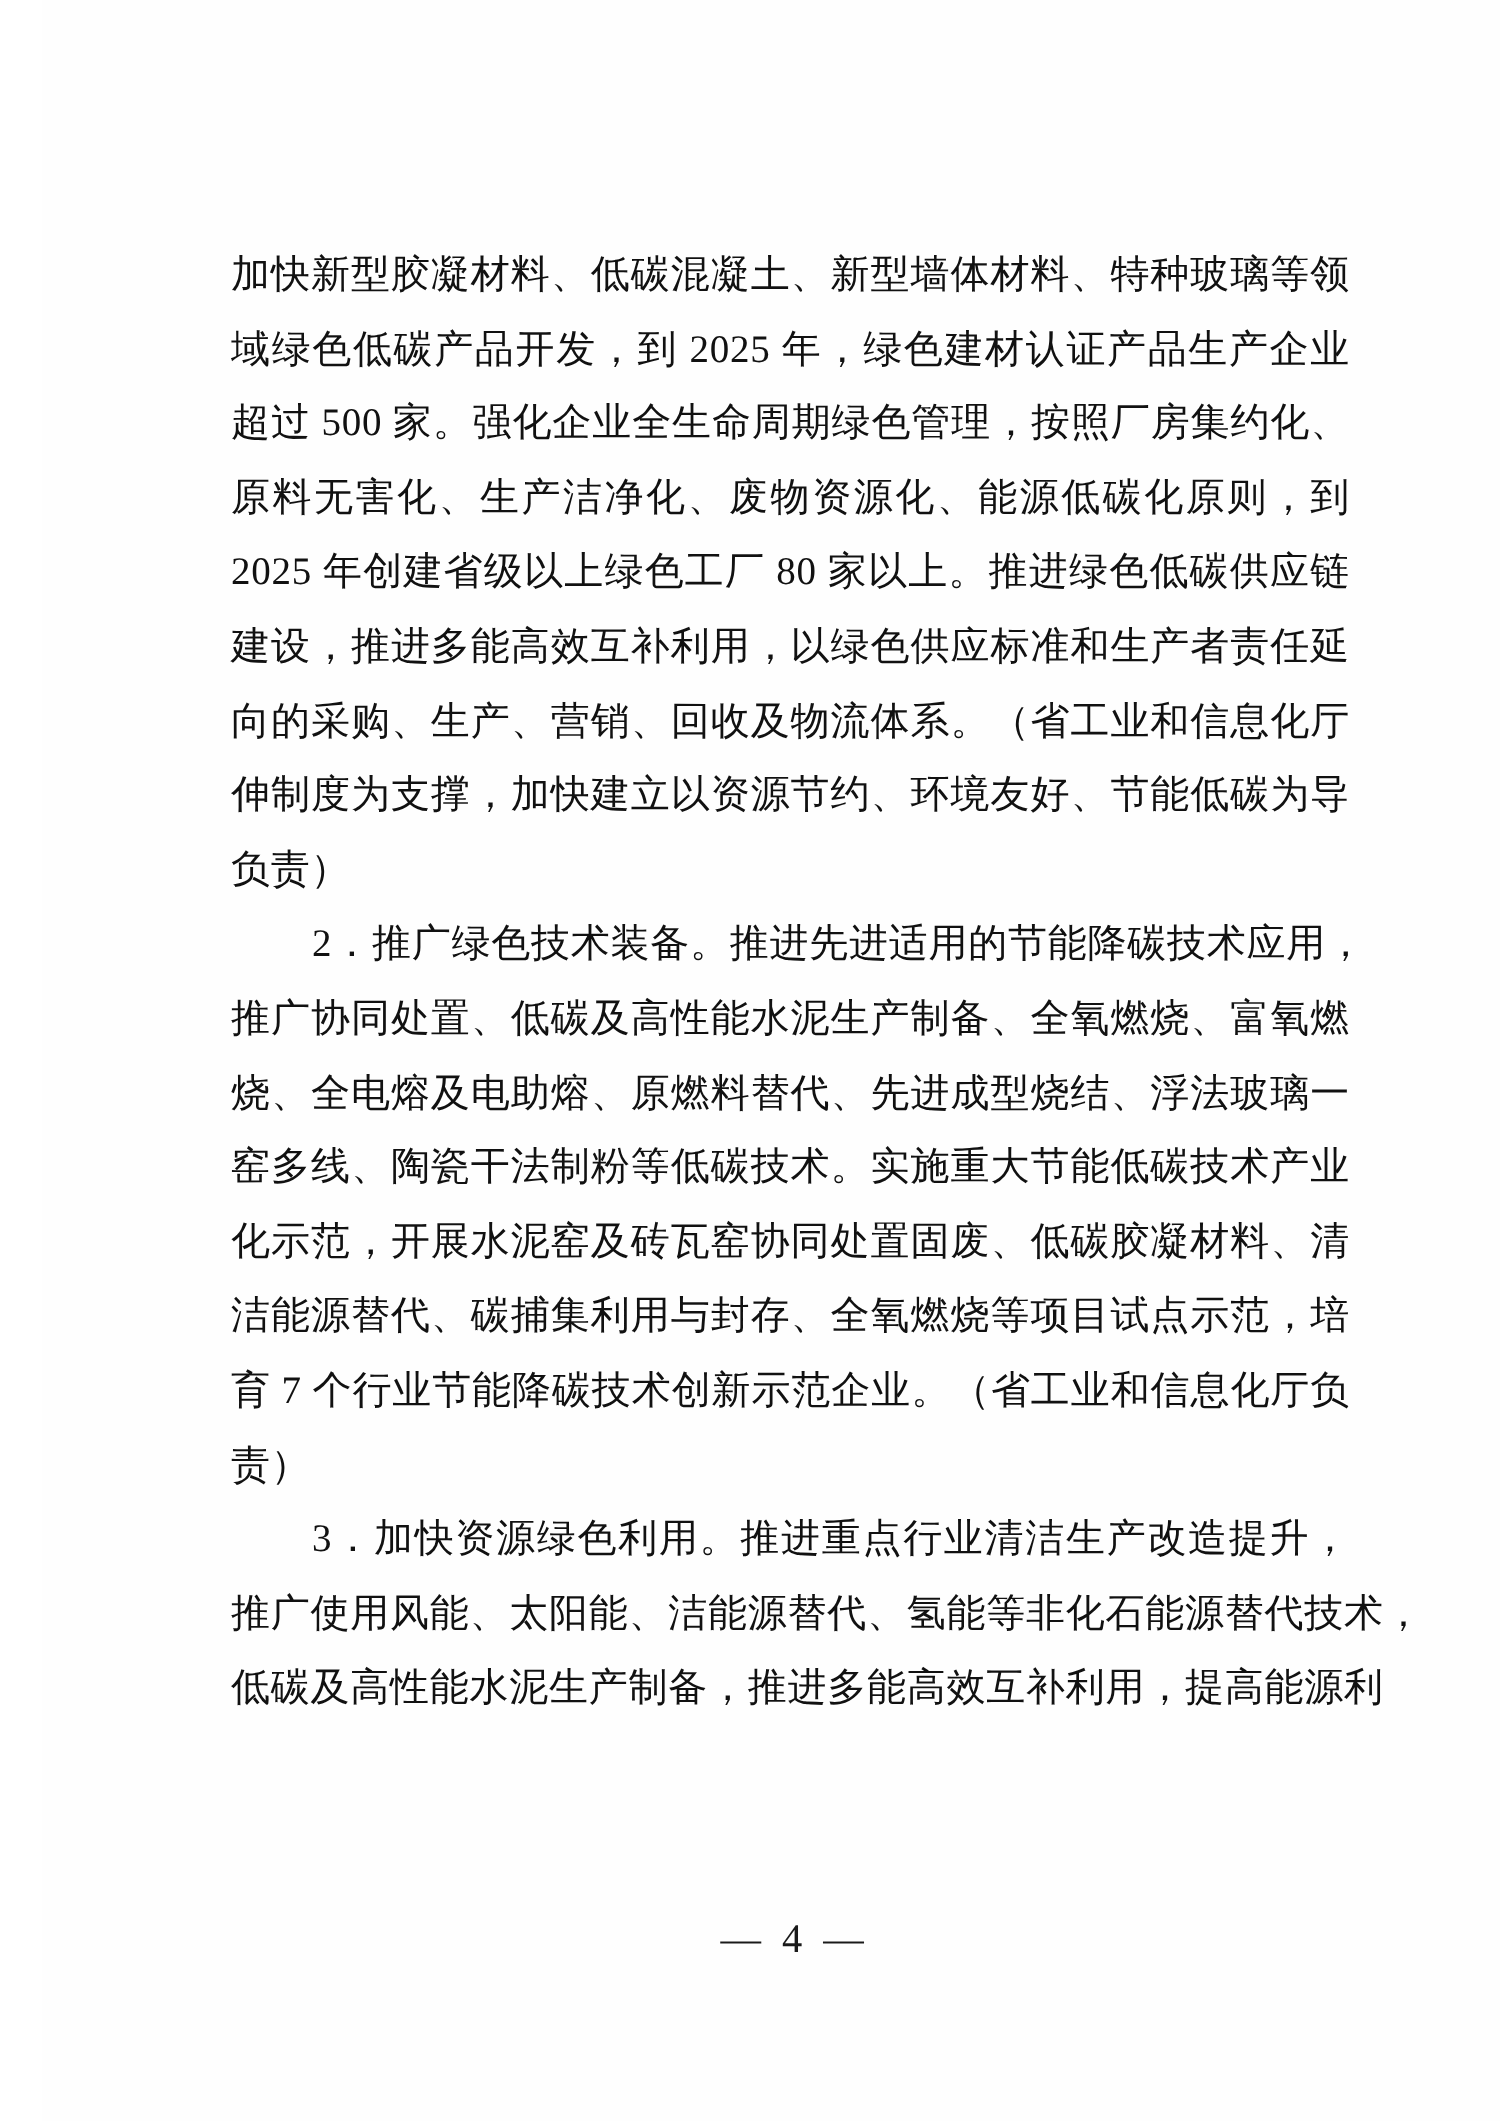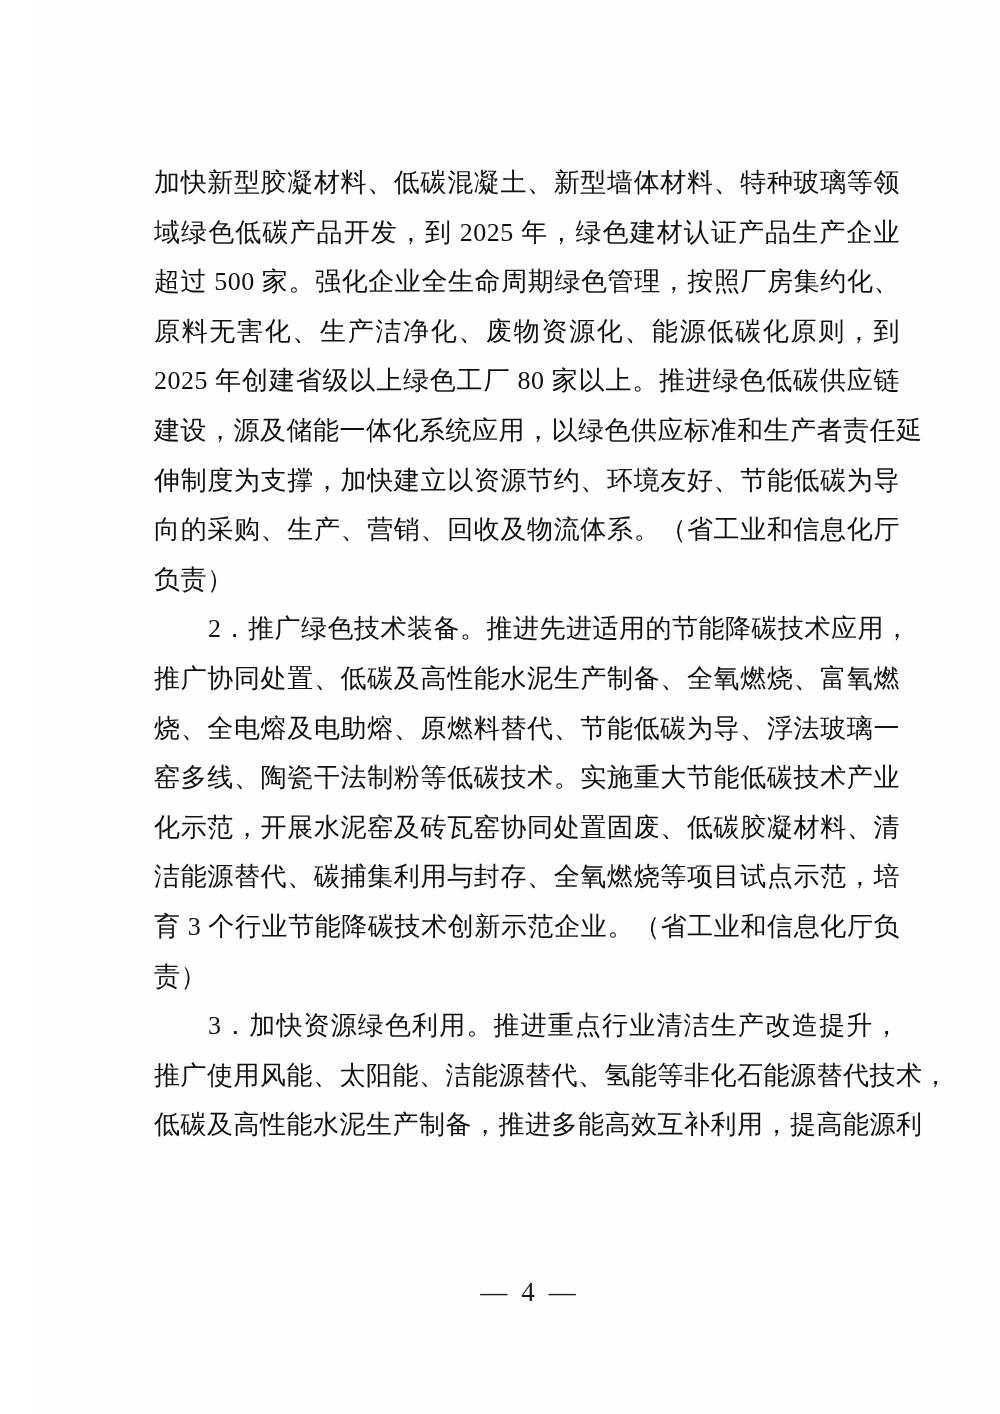--- a/index.html
+++ b/index.html
@@ -70,34 +70,34 @@
 <div class="page">
 
   <div class="text-block">
 
     <div class="para">
       <div class="line">加快新型胶凝材料、低碳混凝土、新型墙体材料、特种玻璃等领</div>
       <div class="line">域绿色低碳产品开发，到 2025 年，绿色建材认证产品生产企业</div>
       <div class="line">超过 500 家。强化企业全生命周期绿色管理，按照厂房集约化、</div>
       <div class="line">原料无害化、生产洁净化、废物资源化、能源低碳化原则，到</div>
       <div class="line">2025 年创建省级以上绿色工厂 80 家以上。推进绿色低碳供应链</div>
-      <div class="line">建设，源及储能一体化系统应用，以绿色供应标准和生产者责任延</div>
+      <div class="line">建设，推进多能高效互补利用，以绿色供应标准和生产者责任延</div>
+      <div class="line">向的采购、生产、营销、回收及物流体系。（省工业和信息化厅</div>
       <div class="line">伸制度为支撑，加快建立以资源节约、环境友好、节能低碳为导</div>
-      <div class="line">向的采购、生产、营销、回收及物流体系。（省工业和信息化厅</div>
       <div class="line para-end">负责）</div>
     </div>
 
     <div class="para">
       <div class="line indent">2．推广绿色技术装备。推进先进适用的节能降碳技术应用，</div>
       <div class="line">推广协同处置、低碳及高性能水泥生产制备、全氧燃烧、富氧燃</div>
-      <div class="line">烧、全电熔及电助熔、原燃料替代、节能低碳为导、浮法玻璃一</div>
+      <div class="line">烧、全电熔及电助熔、原燃料替代、先进成型烧结、浮法玻璃一</div>
       <div class="line">窑多线、陶瓷干法制粉等低碳技术。实施重大节能低碳技术产业</div>
       <div class="line">化示范，开展水泥窑及砖瓦窑协同处置固废、低碳胶凝材料、清</div>
       <div class="line">洁能源替代、碳捕集利用与封存、全氧燃烧等项目试点示范，培</div>
-      <div class="line">育 3 个行业节能降碳技术创新示范企业。（省工业和信息化厅负</div>
+      <div class="line">育 7 个行业节能降碳技术创新示范企业。（省工业和信息化厅负</div>
       <div class="line para-end">责）</div>
     </div>
 
     <div class="para">
       <div class="line indent">3．加快资源绿色利用。推进重点行业清洁生产改造提升，</div>
       <div class="line">推广使用风能、太阳能、洁能源替代、氢能等非化石能源替代技术，</div>
       <div class="line">低碳及高性能水泥生产制备，推进多能高效互补利用，提高能源利</div>
     </div>
 
   </div>

